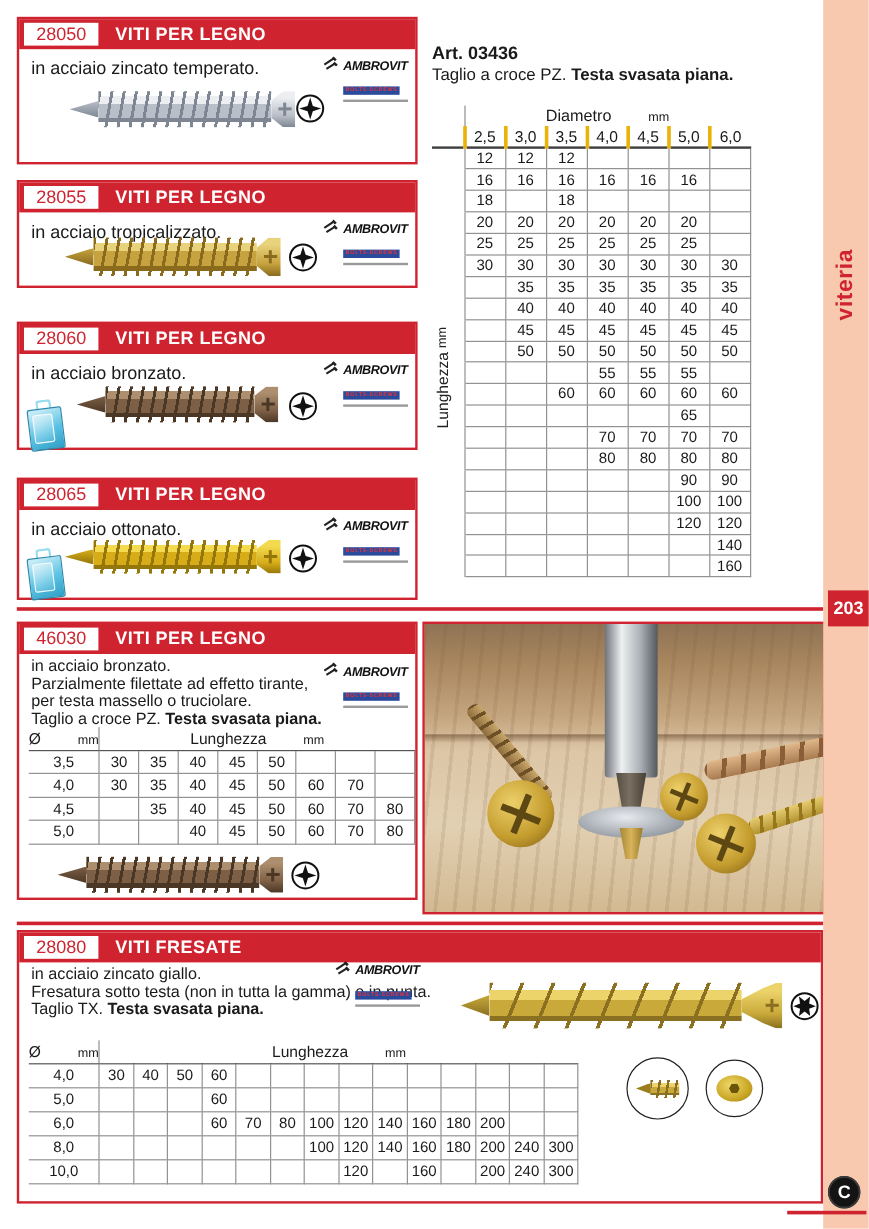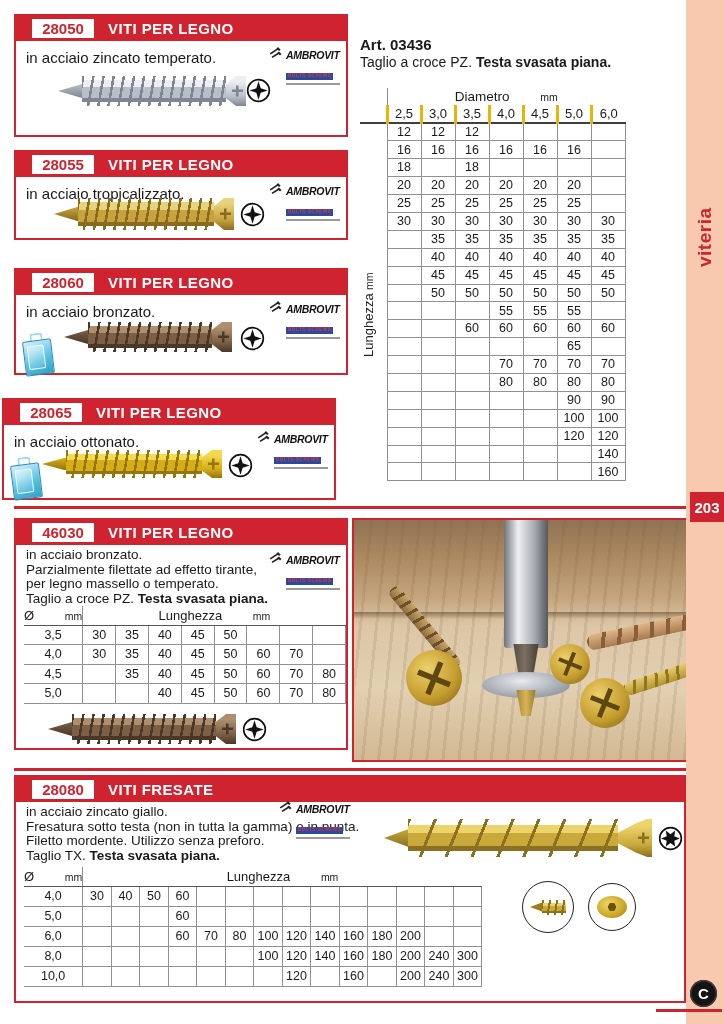--- a/index.html
+++ b/index.html
@@ -2,21 +2,21 @@
 <html><head>
 <meta charset="utf-8">
 <style>
   * { margin:0; padding:0; box-sizing:border-box; }
   html,body { width:724px; height:1024px; }
   body { font-family:"Liberation Sans", sans-serif; background:#fff; position:relative; overflow:hidden; color:#1a1a1a; }
 
   
   .sec { position:absolute; border:2px solid #cf2430; background:#fff; }
   .sec-header { position:absolute; left:0; right:0; top:0; height:25px; background:#cf2430; display:flex; align-items:center; }
-  .code-box { background:#fff; color:#cf2430; font-weight:bold; font-size:15px; width:62px; height:19px; line-height:19px; text-align:center; margin-left:16px; }
+  .code-box { background:#fff; color:#cf2430; font-weight:normal; font-size:15px; width:62px; height:19px; line-height:19px; text-align:center; margin-left:4px; }
   .sec-title { color:#fff; font-weight:bold; font-size:15px; margin-left:14px; letter-spacing:.4px; }
   .desc { position:absolute; left:10px; top:33px; font-size:15px; }
   .desc-sm { position:absolute; left:10px; top:28px; font-size:13.5px; line-height:14.6px; }
   .b { font-weight:bold; }
 
   
   .amb { position:absolute; display:flex; gap:3px; align-items:flex-start; }
   .amb svg { width:15px; height:14px; margin-top:1px; }
   .amb-name { font-size:10.5px; font-weight:bold; font-style:italic; letter-spacing:-.3px; color:#111; line-height:10px; }
   .amb-sub { font-size:4.5px; font-weight:bold; color:#e8333a; background:#2a4a9b; padding:1px 2px; letter-spacing:.6px; display:inline-block; line-height:4.5px; margin-top:1px; }
@@ -209,21 +209,21 @@
     <div class="tip"></div>
       <div class="shaft"></div>
       <div class="head"></div>
   </div>
   <svg class="drive-icon" style="left:224px; top:56px;" viewBox="0 0 24 24">
     <circle cx="12" cy="12" r="10.4" fill="#fff" stroke="#111" stroke-width="1.6"></circle>
     <path d="M12 3.2 L14.1 9.9 L20.8 12 L14.1 14.1 L12 20.8 L9.9 14.1 L3.2 12 L9.9 9.9 Z" fill="#111"></path>
   </svg>
 </div>
 
-<div class="sec" style="left:2px; top:398px; width:334px; height:102px;padding-left:12px;">
+<div class="sec" style="left:14px; top:398px; width:334px; height:102px;padding-left:12px;">
   <div class="sec-header">
     <span class="code-box">28065</span>
     <span class="sec-title">VITI PER LEGNO</span>
   </div>
   <div class="desc">in acciaio ottonato.</div>
   <div class="amb" style="right:6px; top:29px;">
     <svg viewBox="0 0 16 16">
         <path d="M2 9 L11 3" stroke="#222" stroke-width="2"></path>
         <path d="M10 2 L13 5" stroke="#222" stroke-width="2.4"></path>
         <path d="M4 13 L12 8" stroke="#222" stroke-width="2"></path>
@@ -488,21 +488,21 @@
 <div class="sep" style="top:768px;"></div>
 
 <div class="sec" style="left:14px; top:518px; width:334px; height:232px;">
   <div class="sec-header">
     <span class="code-box">46030</span>
     <span class="sec-title">VITI PER LEGNO</span>
   </div>
   <div class="desc-sm">
     <div>in acciaio bronzato.</div>
     <div>Parzialmente filettate ad effetto tirante,</div>
-    <div>per legno massello o temperato.</div>
+    <div>per testa massello o truciolare.</div>
     <div><span>Taglio a croce PZ. </span><span class="b">Testa svasata piana.</span></div>
   </div>
   <div class="amb" style="right:6px; top:30px;">
     <svg viewBox="0 0 16 16">
         <path d="M2 9 L11 3" stroke="#222" stroke-width="2"></path>
         <path d="M10 2 L13 5" stroke="#222" stroke-width="2.4"></path>
         <path d="M4 13 L12 8" stroke="#222" stroke-width="2"></path>
         <path d="M11 7 L14 10" stroke="#222" stroke-width="2.4"></path>
       </svg>
     <span>
@@ -596,21 +596,20 @@
 </div>
 
 <div class="sec" style="left:14px; top:775px; width:672px; height:228px;">
   <div class="sec-header">
     <span class="code-box">28080</span>
     <span class="sec-title">VITI FRESATE</span>
   </div>
   <div class="desc-sm">
     <div>in acciaio zincato giallo.</div>
     <div>Fresatura sotto testa (non in tutta la gamma) e in punta.</div>
-    <div>Filetto mordente. Utilizzo senza preforo.</div>
     <div><span>Taglio TX. </span><span class="b">Testa svasata piana.</span></div>
   </div>
   <div class="amb" style="left:262px; top:22px;">
     <svg viewBox="0 0 16 16">
         <path d="M2 9 L11 3" stroke="#222" stroke-width="2"></path>
         <path d="M10 2 L13 5" stroke="#222" stroke-width="2.4"></path>
         <path d="M4 13 L12 8" stroke="#222" stroke-width="2"></path>
         <path d="M11 7 L14 10" stroke="#222" stroke-width="2.4"></path>
       </svg>
     <span>

